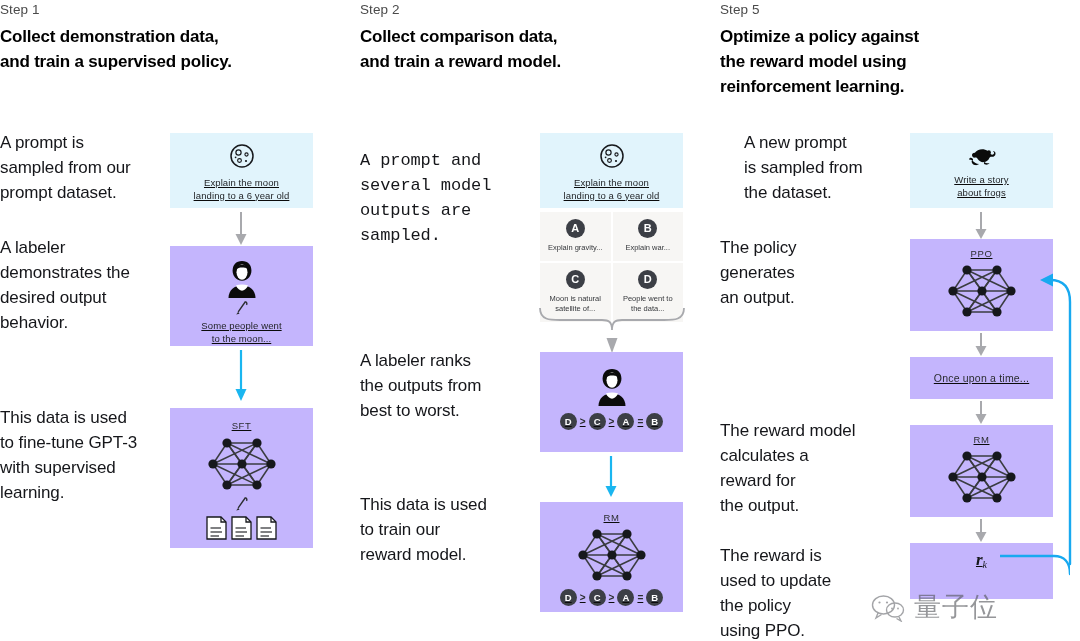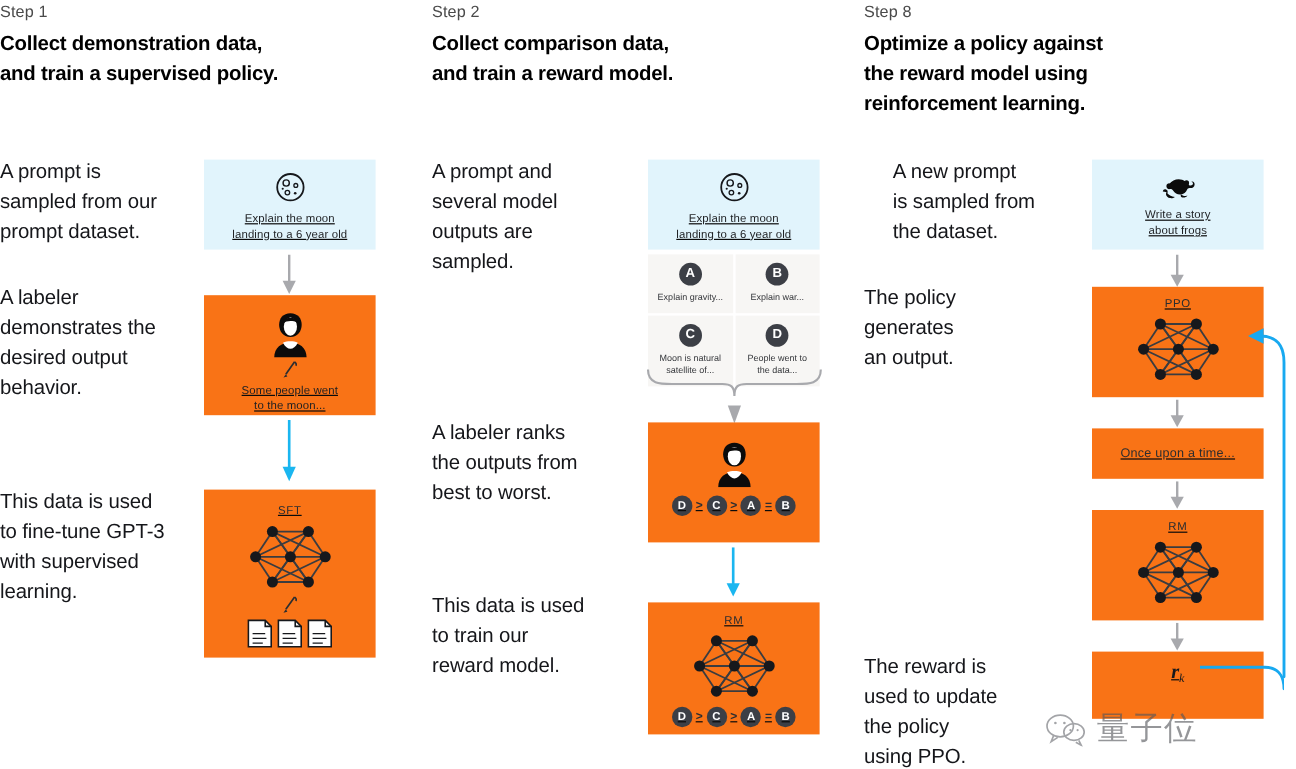--- a/index.html
+++ b/index.html
@@ -37,21 +37,21 @@
   #col3 .blurb{width:175px;}
 
   
   .panel{
     position:absolute;
     box-sizing:border-box;
     text-align:center;
     text-decoration:underline;
   }
   .panel.blue{background:#e1f4fc;}
-  .panel.gray{background:#f97316;}
+  .panel.gray{background:#c4b5fd;}
 
   .panel-caption{
     font-size:9.5px;line-height:12.5px;color:#1d1f22;
     letter-spacing:.1px;
   }
   .panel-tag{
     font-size:9.5px;color:#2b2d30;letter-spacing:.6px;
   }
   .panel-text{
     font-size:10.5px;color:#2b2d30;letter-spacing:.2px;
@@ -240,21 +240,21 @@
       </svg>
     </div>
   </div>
 
   <div class="col" id="col2">
 
     <div class="step-label">Step 2</div>
     <div class="step-title" style="white-space:pre-line;">Collect comparison data,
 and train a reward model.</div>
 
-    <div class="blurb" style="top: 130px; white-space: pre-line;">A prompt and
+    <div class="blurb" style="top: 148px; white-space: pre-line; font-family: Liberation Mono, monospace;">A prompt and
 several model
 outputs are
 sampled.</div>
     <div class="blurb" style="top: 348px; white-space: pre-line;">A labeler ranks
 the outputs from
 best to worst.</div>
     <div class="blurb" style="top: 492px; white-space: pre-line;">This data is used
 to train our
 reward model.</div>
 
@@ -360,31 +360,35 @@
         <span class="rank-op">&gt;</span>
         <span class="rank-badge">A</span>
         <span class="rank-op">=</span>
         <span class="rank-badge">B</span>
       </div>
     </div>
   </div>
 
   <div class="col" id="col3">
 
-    <div class="step-label">Step 8</div>
+    <div class="step-label">Step 5</div>
     <div class="step-title" style="white-space:pre-line;">Optimize a policy against
 the reward model using
 reinforcement learning.</div>
 
     <div class="blurb" style="top: 130px; white-space: pre-line; margin-left: 24px;">A new prompt
 is sampled from
 the dataset.</div>
     <div class="blurb" style="top: 235px; white-space: pre-line;">The policy
 generates
 an output.</div>
+    <div class="blurb" style="top: 418px; white-space: pre-line;">The reward model
+calculates a
+reward for
+the output.</div>
     <div class="blurb" style="top: 543px; white-space: pre-line;">The reward is
 used to update
 the policy
 using PPO.</div>
 
     <div class="panel blue" style="left:190px;top:133px;width:143px;height:75px;padding-top:12px;">
       <svg class="frog-ico" width="30" height="22" viewBox="0 0 30 22">
         <path d="M6 14 C4 12 2.5 12.5 2 14.6 c2 .2 3 .6 4 1.4 z" fill="#0b0b0b"></path>
         <path d="M7.5 8.2 c2.4-3.2 6.6-4.6 10.6-3.4 2 .6 3.8 2 5 3.8 .8 1.2 2.6 1.4 3.6 .4 .9-.9 .4-2.3-.8-2.6 1.6-.4 2.8 .9 2.6 2.5 -.2 1.9-2 3.1-3.9 2.8 -1.1-.2-2 .5-2.4 1.5 -.8 2.1-2.8 3.6-5.2 3.9 -2.6 .3-5-1-6.3-3.2 -.6-1-1.7-1.5-2.8-1.3 -1.6 .3-3-1-2.9-2.6 .1-1.4 1.3-2.4 2.7-2.2 z" fill="#0b0b0b"></path>
         <ellipse cx="21.8" cy="7.6" rx="2.1" ry="2.4" fill="#0b0b0b"></ellipse>

